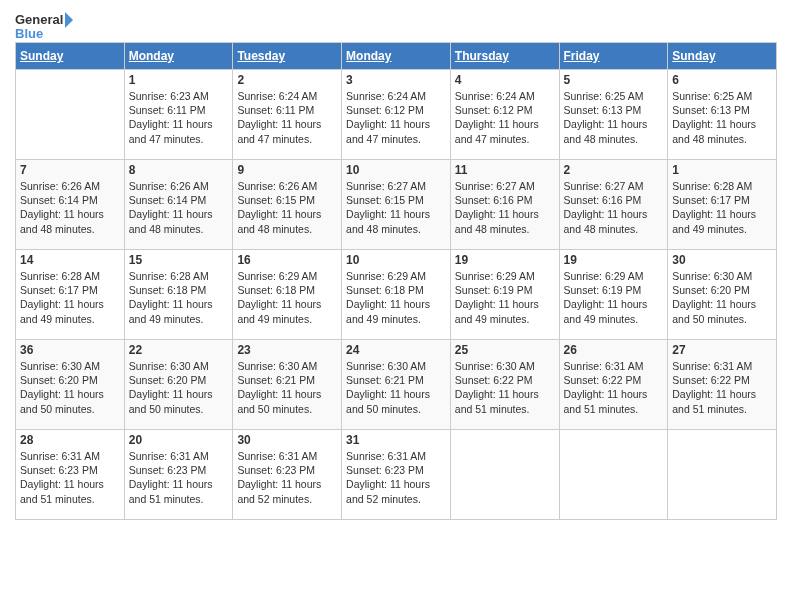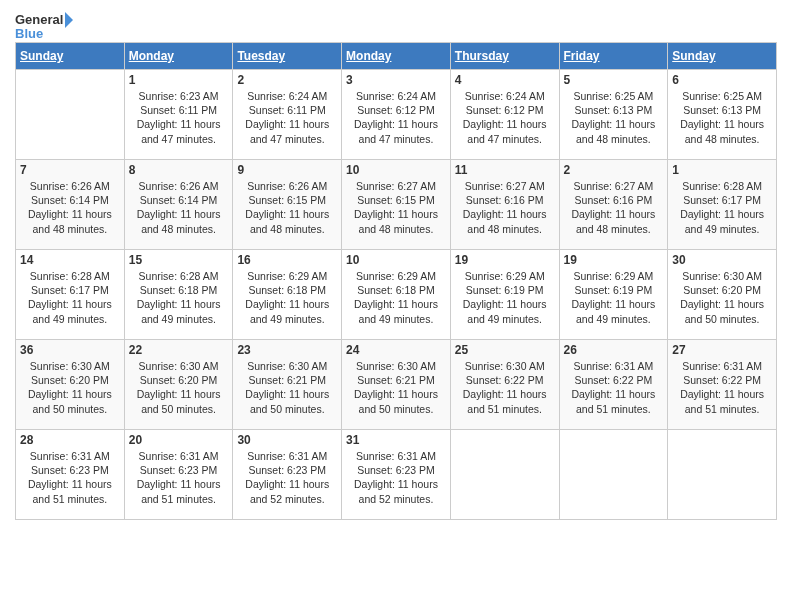--- a/index.html
+++ b/index.html
@@ -65,21 +65,20 @@
     .day-number {
       font-weight: bold;
       font-size: 12px;
       display: block;
       margin-bottom: 2px;
     }
     .day-info {
       line-height: 1.35;
       color: #333;
       font-size: 10.5px;
-      text-align: center;
     }
     .empty-cell {
       background: #fff !important;
     }
   </style>
 </head>
 <body>
 
 <div class="header-area">
   <div class="logo">

